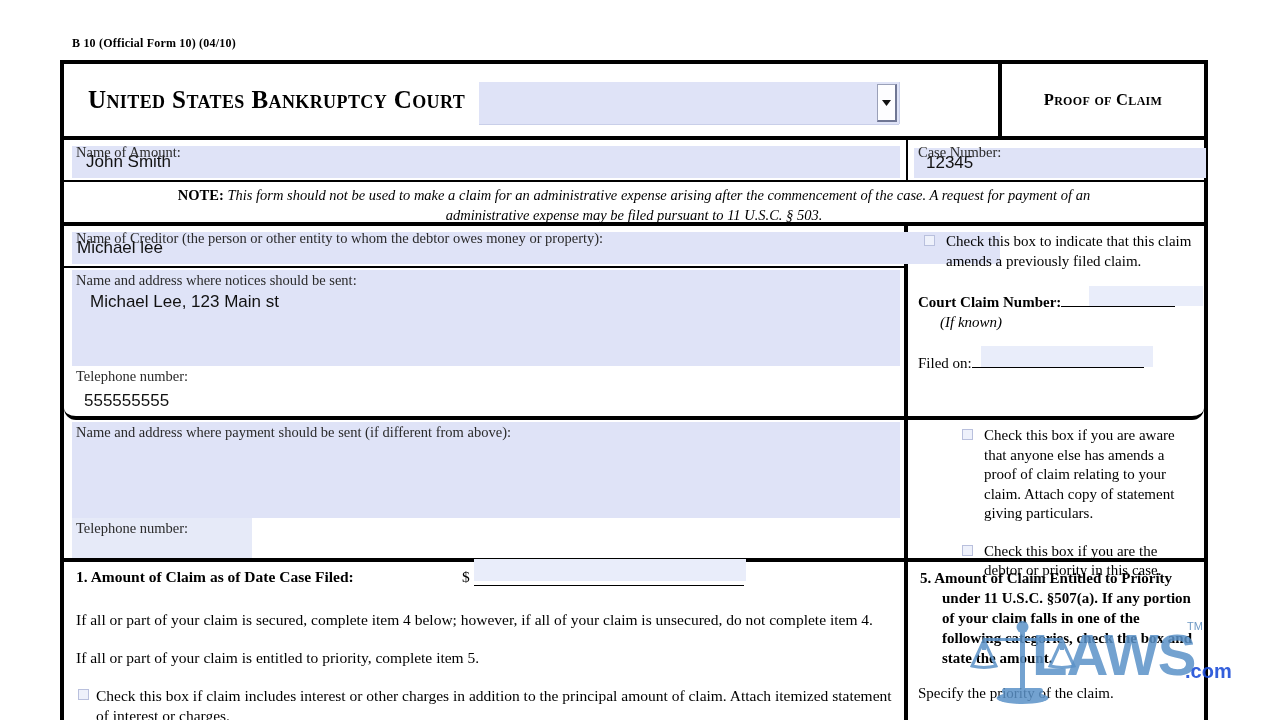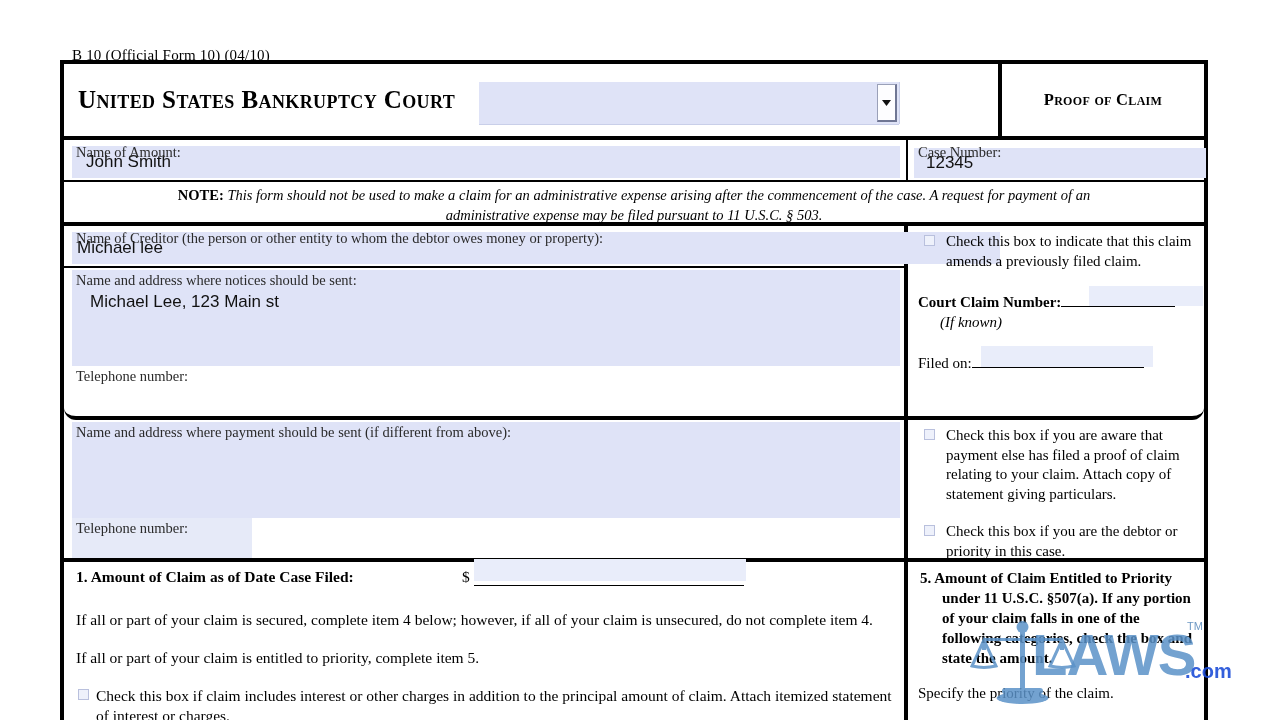--- a/index.html
+++ b/index.html
@@ -13,24 +13,25 @@
     overflow: hidden;
     font-family: "Liberation Serif", serif;
     color: #000000;
     position: relative;
   }
 
   
   #form-number {
     position: absolute;
     left: 72px;
-    top: 47px;
-    font-size: 15px;
+    top: 36px;
+    font-size: 12px;
     letter-spacing: .2px;
     white-space: nowrap;
+    font-weight: bold;
   }
 
   
   #form-frame {
     position: absolute;
     left: 60px;
     top: 60px;
     width: 1148px;
     height: 668px;
     border: 4px solid #000;
@@ -53,21 +54,21 @@
     align-items: center;
     box-sizing: border-box;
     position: relative;
   }
   #court-title {
     font-family: "Liberation Serif", serif;
     font-size: 25px;
     font-weight: bold;
     font-variant: small-caps;
     letter-spacing: .4px;
-    padding-left: 14px;
+    padding-left: 24px;
     white-space: nowrap;
   }
   #proof-of-claim-cell {
     flex: 1 1 auto;
     display: flex;
     align-items: center;
     justify-content: center;
     box-sizing: border-box;
   }
   #proof-of-claim-title {
@@ -156,21 +157,21 @@
   #creditor-band { height: 194px; border-radius: 12px; }
   #creditor-left { flex: 0 0 844px; position: relative; box-sizing: border-box; }
   #creditor-right { flex: 1 1 auto; position: relative; box-sizing: border-box; padding: 6px 8px 0 10px; }
 
   #creditor-name-row {
     position: absolute; left: 0; top: 0; right: 0; height: 42px;
     box-sizing: border-box;
   }
 
   
-  #payment-band { height: 142px; }
+  #payment-band { height: 142px; gap: 38px; }
   #payment-left { flex: 0 0 844px; position: relative; box-sizing: border-box; }
   #payment-right { flex: 1 1 auto; position: relative; box-sizing: border-box; padding: 6px 8px 0 10px; }
 
   
   #claim-band { height: 166px; }
   #claim-left { flex: 0 0 844px; position: relative; box-sizing: border-box; padding: 6px 10px 0 12px; }
   #claim-right { flex: 1 1 auto; position: relative; box-sizing: border-box; padding: 6px 8px 0 10px; }
 
   
   .cb-item { position: relative; padding-left: 28px; margin-bottom: 14px; }
@@ -313,20 +314,21 @@
 
       <div id="creditor-name-row" class="hr-thin">
         <span class="cell-label" style="left:12px; top:4px;">Name of Creditor (the person or other entity to whom the debtor owes money or property):</span>
         <div class="field" style="left:8px; top:6px; width:928px; height:32px; line-height:32px; padding-left:5px;">Michael lee</div>
       </div>
 
       <span class="cell-label" style="left:12px; top:46px; z-index:2;">Name and address where notices should be sent:</span>
       <div class="field" style="left:8px; top:44px; width:828px; height:96px; padding:22px 0 0 18px; font-size:17px;">Michael Lee, 123 Main st</div>
 
       <span class="cell-label" style="left:12px; top:142px;">Telephone number:</span>
+      <div class="field" style="left:8px; top:162px; width:200px; height:26px; line-height:26px; padding-left:12px; background:transparent;">555555555</div>
     </div>
 
     <div id="creditor-right">
       <div class="cb-item">
         <span class="cb-box"></span>
         <span class="cb-text">Check this box to indicate that this claim amends a previously filed claim.</span>
       </div>
 
       <div style="position:relative; margin-top:22px;">
         <span class="right-text bold">Court Claim Number:</span><span class="blank-line" style="width:114px;"></span>
@@ -347,21 +349,21 @@
       <span class="cell-label" style="left:12px; top:4px; z-index:2;">Name and address where payment should be sent (if different from above):</span>
       <div class="field" style="left:8px; top:2px; width:828px; height:96px; padding:22px 0 0 18px;"></div>
 
       <span class="cell-label" style="left:12px; top:100px; z-index:2;">Telephone number:</span>
       <div class="field" style="left:8px; top:98px; width:180px; height:40px; line-height:54px; padding-left:12px; background:#e6eaf8;"></div>
     </div>
 
     <div id="payment-right">
       <div class="cb-item">
         <span class="cb-box"></span>
-        <span class="cb-text">Check this box if you are aware that payment else has filed a proof of claim relating to your claim.  Attach copy of statement giving particulars.</span>
+        <span class="cb-text">Check this box if you are aware that anyone else has amends a proof of claim relating to your claim.  Attach copy of statement giving particulars.</span>
       </div>
 
       <div class="cb-item" style="margin-top:18px;">
         <span class="cb-box"></span>
         <span class="cb-text">Check this box if you are the debtor or priority in this case.</span>
       </div>
     </div>
   </div>
 
   <div class="row" id="claim-band">

